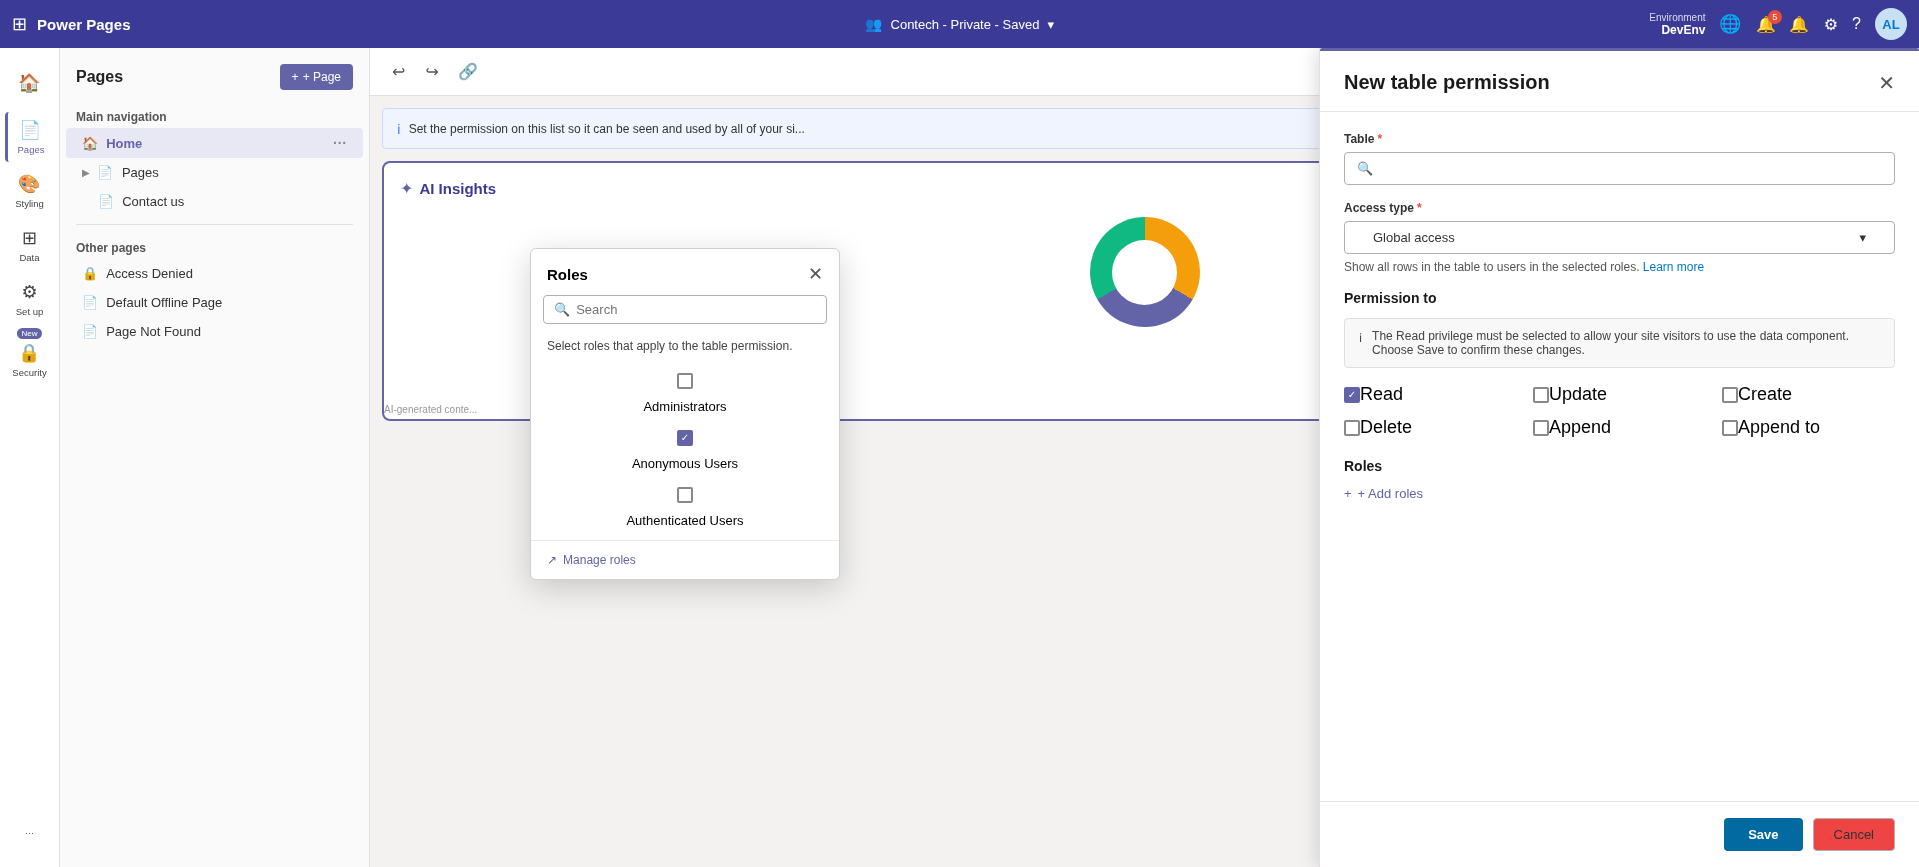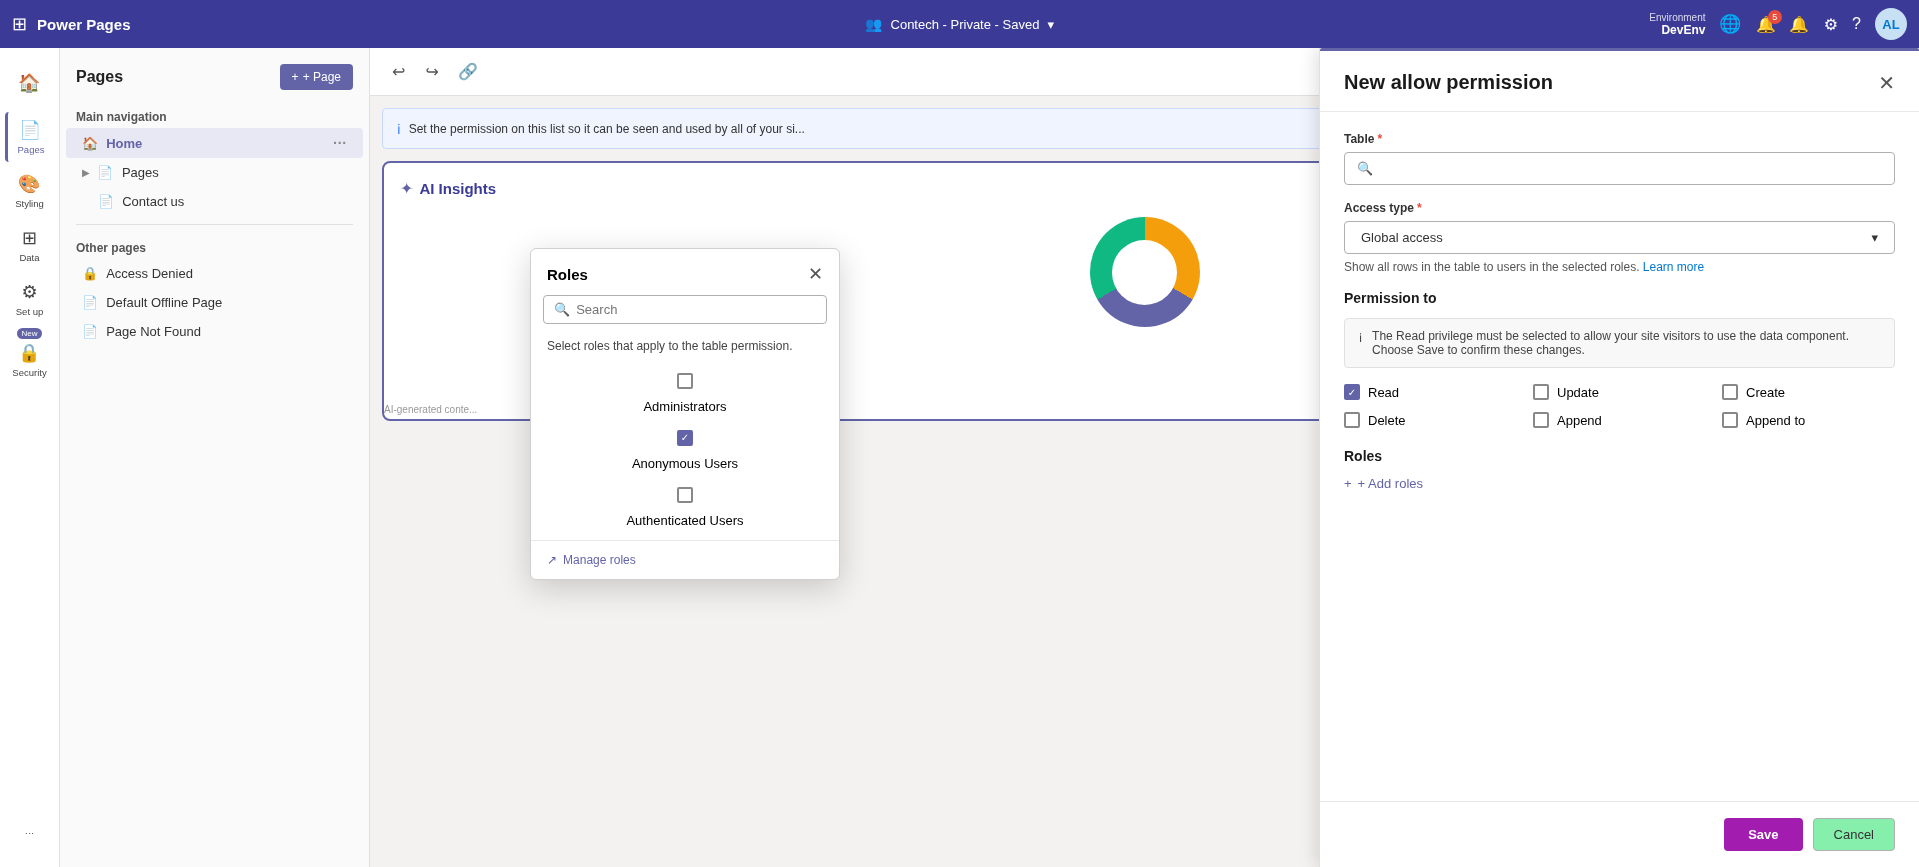--- a/index.html
+++ b/index.html
@@ -359,21 +359,21 @@
       border: none;
       outline: none;
       font-size: 13px;
       width: 100%;
       color: #333;
     }
     .field-select {
       width: 100%;
       border: 1px solid #b0b0b0;
       border-radius: 4px;
-      padding: 8px 16px;
+      padding: 8px 28px;
       font-size: 13px;
       color: #333;
       margin-bottom: 6px;
       display: flex;
       align-items: flex-start;
       justify-content: space-between;
       cursor: pointer;
     }
     .access-desc { font-size: 12px; color: #555; margin-bottom: 16px; }
     .access-desc a { color: #0078d4; text-decoration: none; }
@@ -391,22 +391,21 @@
     }
     .permissions-grid {
       display: grid;
       grid-template-columns: 1fr 1fr 1fr;
       gap: 12px 16px;
       margin-bottom: 20px;
     }
     .perm-item {
       display: flex;
       align-items: center;
-      gap: 8px;
-      font-size: 13px;
+      font-size: 18px;
     }
     .roles-section { margin-bottom: 16px; }
     .add-roles-btn {
       display: flex;
       align-items: center;
       gap: 6px;
       color: #6264a7;
       font-size: 13px;
       cursor: pointer;
       background: none;
@@ -414,31 +413,31 @@
       font-weight: 500;
     }
     .panel-footer {
       padding: 16px 24px;
       border-top: 1px solid #e8e8e8;
       display: flex;
       justify-content: flex-end;
       gap: 10px;
     }
     .btn-save {
-      background: #a21caf;
+      background: #0369a1;
       color: white;
       border: none;
       border-radius: 4px;
       padding: 8px 24px;
       font-size: 13px;
       font-weight: 600;
       cursor: pointer;
     }
     .btn-cancel {
-      background: #86efac;
+      background: #ef4444;
       color: #333;
       border: 1px solid #b0b0b0;
       border-radius: 4px;
       padding: 8px 20px;
       font-size: 13px;
       cursor: pointer;
     }
     .top-border-line {
       height: 3px;
       background: #6264a7;
@@ -630,21 +629,21 @@
 
         <div class="manage-roles-link">
           <span>↗</span>
           <span>Manage roles</span>
         </div>
       </div>
 
       <div class="permission-panel">
         <div class="top-border-line"></div>
         <div class="panel-header">
-          <span class="panel-title">New allow permission</span>
+          <span class="panel-title">New table permission</span>
           <button class="panel-close">✕</button>
         </div>
 
         <div class="panel-body">
 
           <div class="field-label">
             <span>Table</span>
             <span class="required">*</span>
           </div>
           <div class="field-input">

